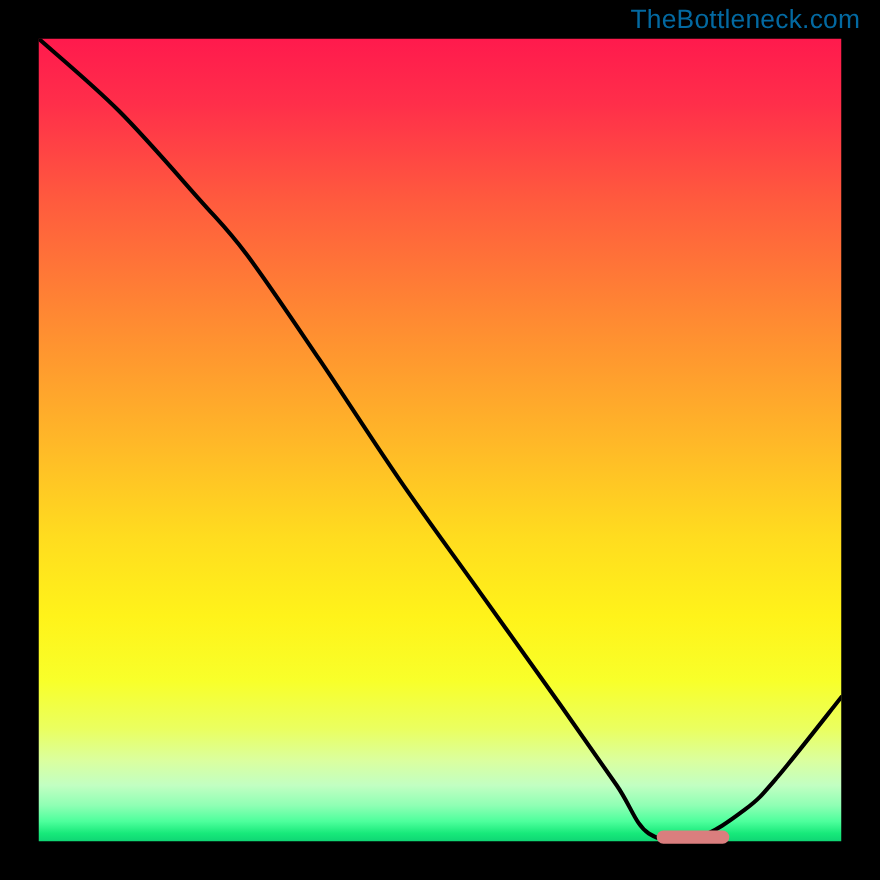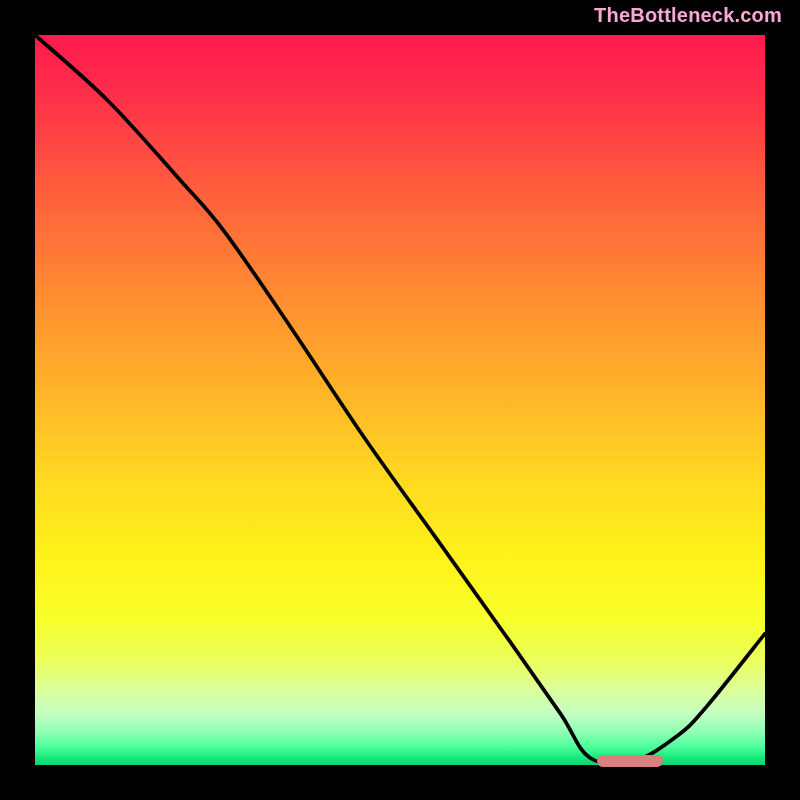--- a/index.html
+++ b/index.html
@@ -8,23 +8,23 @@
     position: relative;
     width: 800px;
     height: 800px;
     background: #000;
   }
   .watermark {
     position: absolute;
     top: 4px;
     right: 18px;
     font-family: Arial, Helvetica, sans-serif;
-    font-size: 20px;
-    font-weight: bold;
-    color: #f9a8d4;
+    font-size: 24px;
+    font-weight: normal;
+    color: #0369a1;
     z-index: 10;
     letter-spacing: 0.2px;
   }
   .plot-area {
     position: absolute;
     left: 35px;
     top: 35px;
     width: 730px;
     height: 730px;
   }

